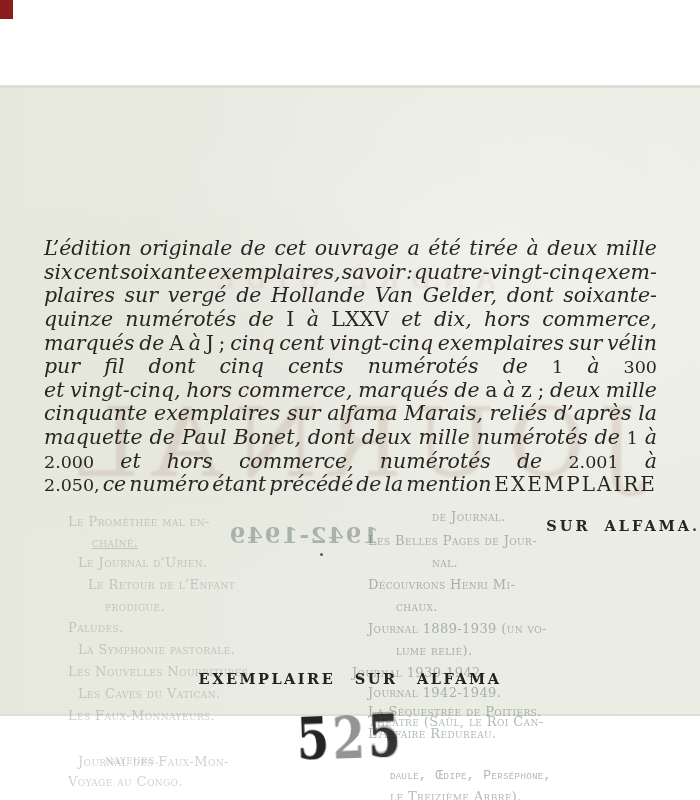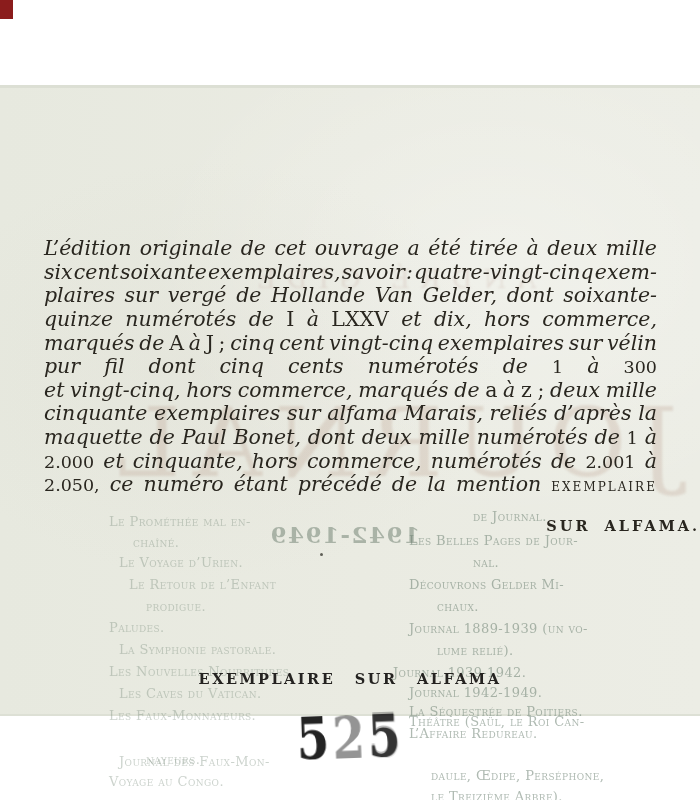--- a/index.html
+++ b/index.html
@@ -15,21 +15,21 @@
       radial-gradient(ellipse 420px 300px at 30% 45%, rgba(208,204,192,0.15), transparent 70%),
       radial-gradient(ellipse 500px 360px at 72% 28%, rgba(255,255,255,0.28), transparent 72%),
       linear-gradient(90deg,#e7e9df 0%,#eaebe2 52%,#ecede5 100%);
     border-top:3px solid #dcdfd4;
     border-bottom:2px solid #dde0d5;
   }
   .corner-mark{
     position:absolute;left:0;top:0;width:13px;height:19px;background:#8b1c1c;
   }
   
-  .ghost, .ghost *{pointer-events:none;margin-left:41px;}
+  .ghost, .ghost *{pointer-events:none;}
   .g-author{
     position:absolute;left:0;top:176px;width:700px;text-align:center;
     font-size:26px;letter-spacing:11px;color:rgba(173,132,116,0.17);
     transform:scaleX(-1);filter:blur(1px);white-space:nowrap;
   }
   .g-title{
     position:absolute;left:0;top:300px;width:700px;text-align:center;
     font-size:95px;letter-spacing:13px;color:rgba(170,128,110,0.20);
     transform:scaleX(-1);filter:blur(1.3px);white-space:nowrap;
   }
@@ -49,21 +49,21 @@
   .colophon{
     position:absolute;left:44px;top:149px;width:613px;color:#29261f;
   }
   .cline{
     display:flex;justify-content:space-between;align-items:baseline;
     line-height:23.65px;height:23.65px;font-style:italic;font-size:20.5px;
   }
   .w{white-space:pre;}
   .w.rm{font-style:normal;}
   .w.rn{font-style:normal;font-size:17.5px;}
-  .w.cp{font-style:normal;font-size:12px;letter-spacing:2px;}
+  .w.cp{font-style:normal;font-size:20px;letter-spacing:2px;}
   .closing{
     position:absolute;left:0;top:429px;width:700px;text-align:right;
     font-style:normal;font-weight:bold;font-size:14.5px;letter-spacing:3px;
     word-spacing:6px;color:#29261f;
   }
   .designation{
     position:absolute;left:0;top:582px;width:700px;text-align:center;
     font-weight:bold;font-size:14.5px;letter-spacing:2.5px;word-spacing:12px;
     color:#242220;
   }
@@ -86,47 +86,47 @@
 <body>
 
 <div class="page">
 
   <div class="ghost">
     <div class="g-author">ANDRÉ GIDE</div>
     <div class="g-title">JOURNAL</div>
     <div class="g-years">1942-1949</div>
     <div>
         <span class="grow gl" style="left: 68px; top: 426px;">Le Prométhée mal en-</span>
-        <span class="grow gl" style="left: 92px; top: 447px;">chaîné.</span>
-        <span class="grow gl" style="left: 78px; top: 467px;">Le Voyage d’Urien.</span>
+        <span class="grow gl" style="left: 92px; top: 447px; text-decoration: underline;">chaîné.</span>
+        <span class="grow gl" style="left: 78px; top: 467px;">Le Journal d’Urien.</span>
         <span class="grow gl" style="left: 88px; top: 489px;">Le Retour de l’Enfant</span>
         <span class="grow gl" style="left: 105px; top: 511px;">prodigue.</span>
         <span class="grow gl" style="left: 68px; top: 532px;">Paludes.</span>
         <span class="grow gl" style="left: 78px; top: 554px;">La Symphonie pastorale.</span>
         <span class="grow gl" style="left: 68px; top: 576px;">Les Nouvelles Nourritures.</span>
         <span class="grow gl" style="left: 78px; top: 598px;">Les Caves du Vatican.</span>
         <span class="grow gl" style="left: 68px; top: 620px;">Les Faux-Monnayeurs.</span>
         <span class="grow gl" style="left: 78px; top: 666px;">Journal des Faux-Mon-</span>
         <span class="grow gl" style="left: 105px; top: 664px;">nayeurs.</span>
         <span class="grow gl" style="left: 68px; top: 686px;">Voyage au Congo.</span>
       </div>
     <div>
         <span class="grow gr" style="left: 432px; top: 421px; text-align: center;">de Journal.</span>
         <span class="grow gr" style="left: 368px; top: 445px;">Les Belles Pages de Jour-</span>
         <span class="grow gr" style="left: 432px; top: 467px;">nal.</span>
-        <span class="grow gr" style="left: 368px; top: 489px;">Découvrons Gelder Mi-</span>
+        <span class="grow gr" style="left: 368px; top: 489px;">Découvrons Henri Mi-</span>
         <span class="grow gr" style="left: 396px; top: 511px;">chaux.</span>
         <span class="grow gr" style="left: 368px; top: 533px;">Journal 1889-1939 (un vo-</span>
         <span class="grow gr" style="left: 396px; top: 555px;">lume relié).</span>
         <span class="grow gr" style="left: 352px; top: 577px;">Journal 1939-1942.</span>
         <span class="grow gr" style="left: 368px; top: 597px;">Journal 1942-1949.</span>
         <span class="grow gr" style="left: 368px; top: 616px;">La Séquestrée de Poitiers.</span>
         <span class="grow gr" style="left: 368px; top: 638px;">L’Affaire Redureau.</span>
         <span class="grow gr" style="left: 368px; top: 626px; text-align: center;">Théâtre (Saül, le Roi Can-</span>
-        <span class="grow gr" style="left: 390px; top: 680px;">daule, Œdipe, Perséphone,</span>
+        <span class="grow gr" style="left: 390px; top: 680px; font-family: Liberation Mono, monospace;">daule, Œdipe, Perséphone,</span>
         <span class="grow gr" style="left: 390px; top: 701px;">le Treizième Arbre).</span>
       </div>
   </div>
 
   <div class="colophon">
       <div class="cline">
         <span class="w it">L’édition</span>
         <span class="w it">originale</span>
         <span class="w it">de</span>
         <span class="w it">cet</span>
@@ -230,21 +230,20 @@
         <span class="w it">deux</span>
         <span class="w it">mille</span>
         <span class="w it">numérotés</span>
         <span class="w it">de</span>
         <span class="w rn">1</span>
         <span class="w it">à</span>
       </div>
       <div class="cline">
         <span class="w rn">2.000</span>
         <span class="w it">et</span>
-        <span class="w it">cinquante,</span>
         <span class="w it">hors</span>
         <span class="w it">commerce,</span>
         <span class="w it">numérotés</span>
         <span class="w it">de</span>
         <span class="w rn">2.001</span>
         <span class="w it">à</span>
       </div>
       <div class="cline">
         <span class="w rn">2.050,</span>
         <span class="w it">ce</span>

